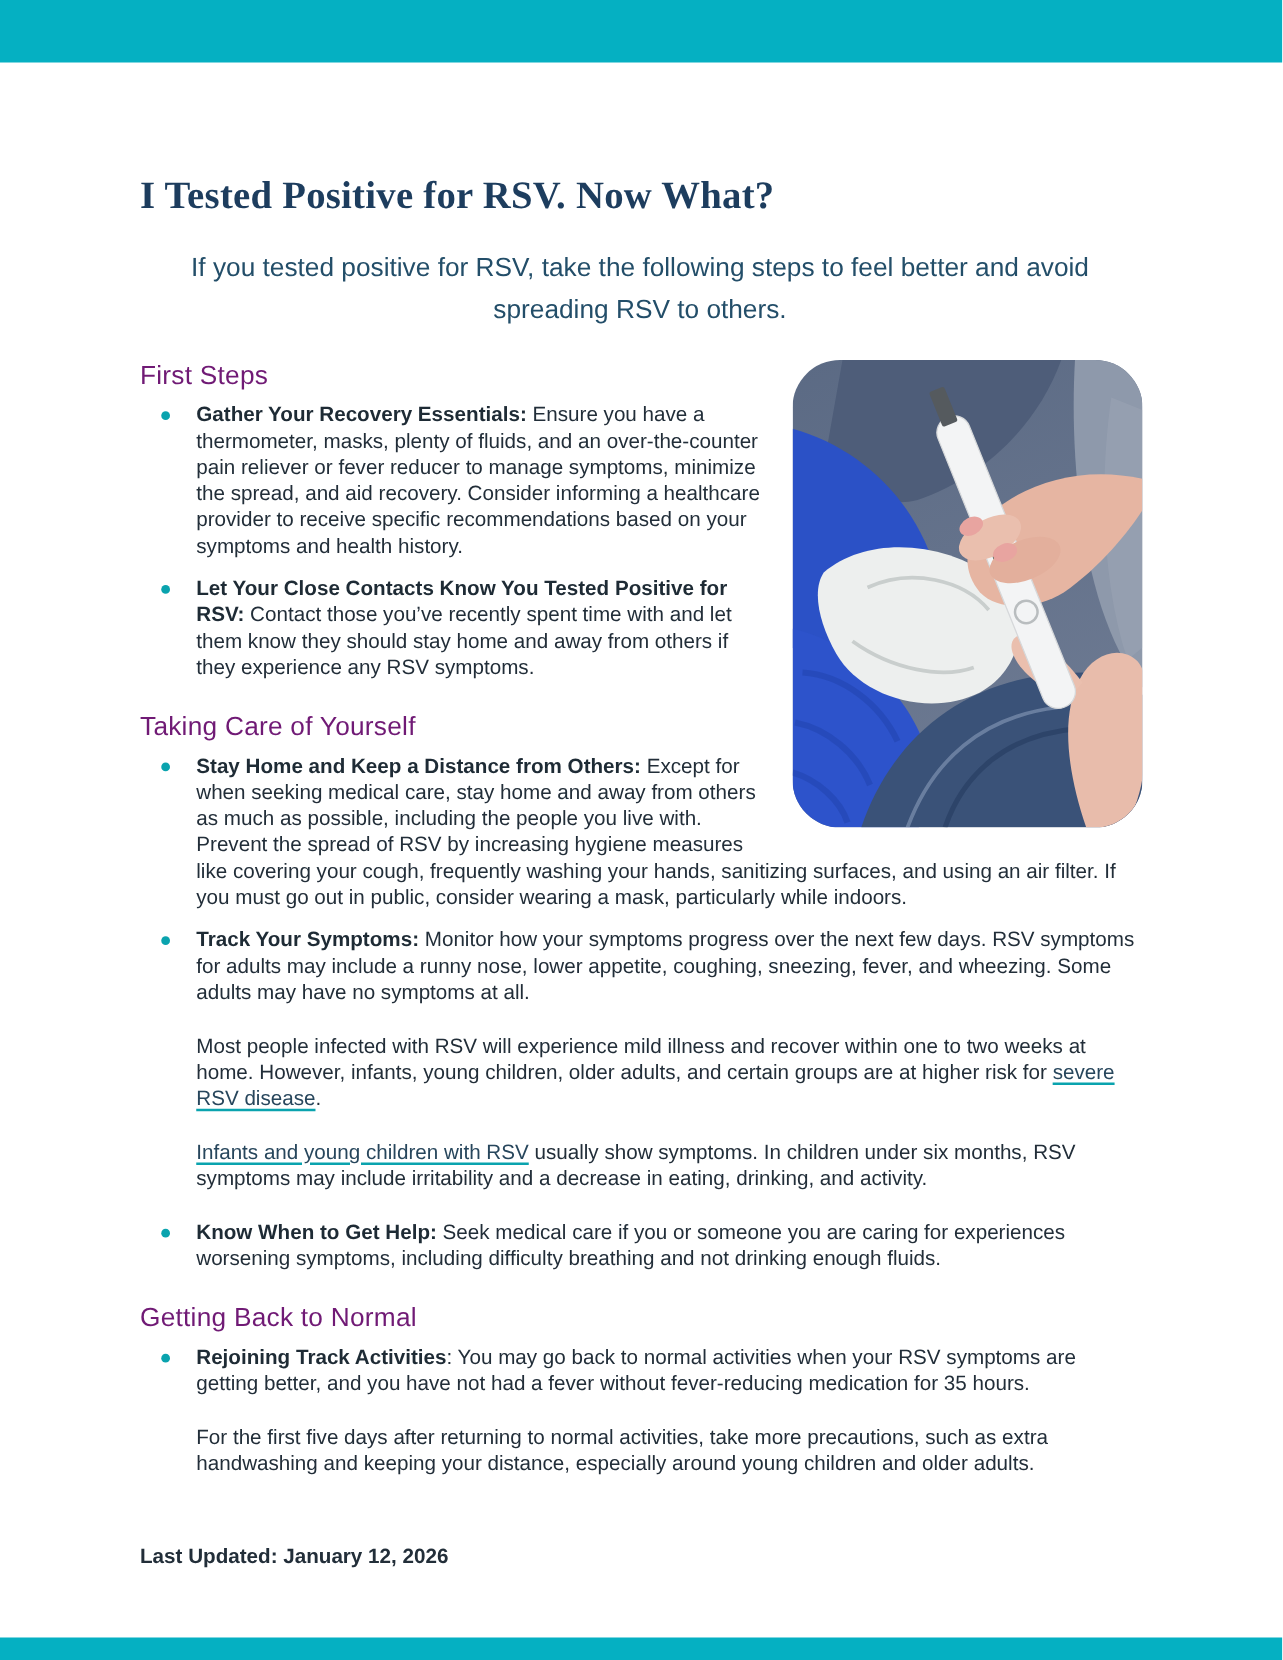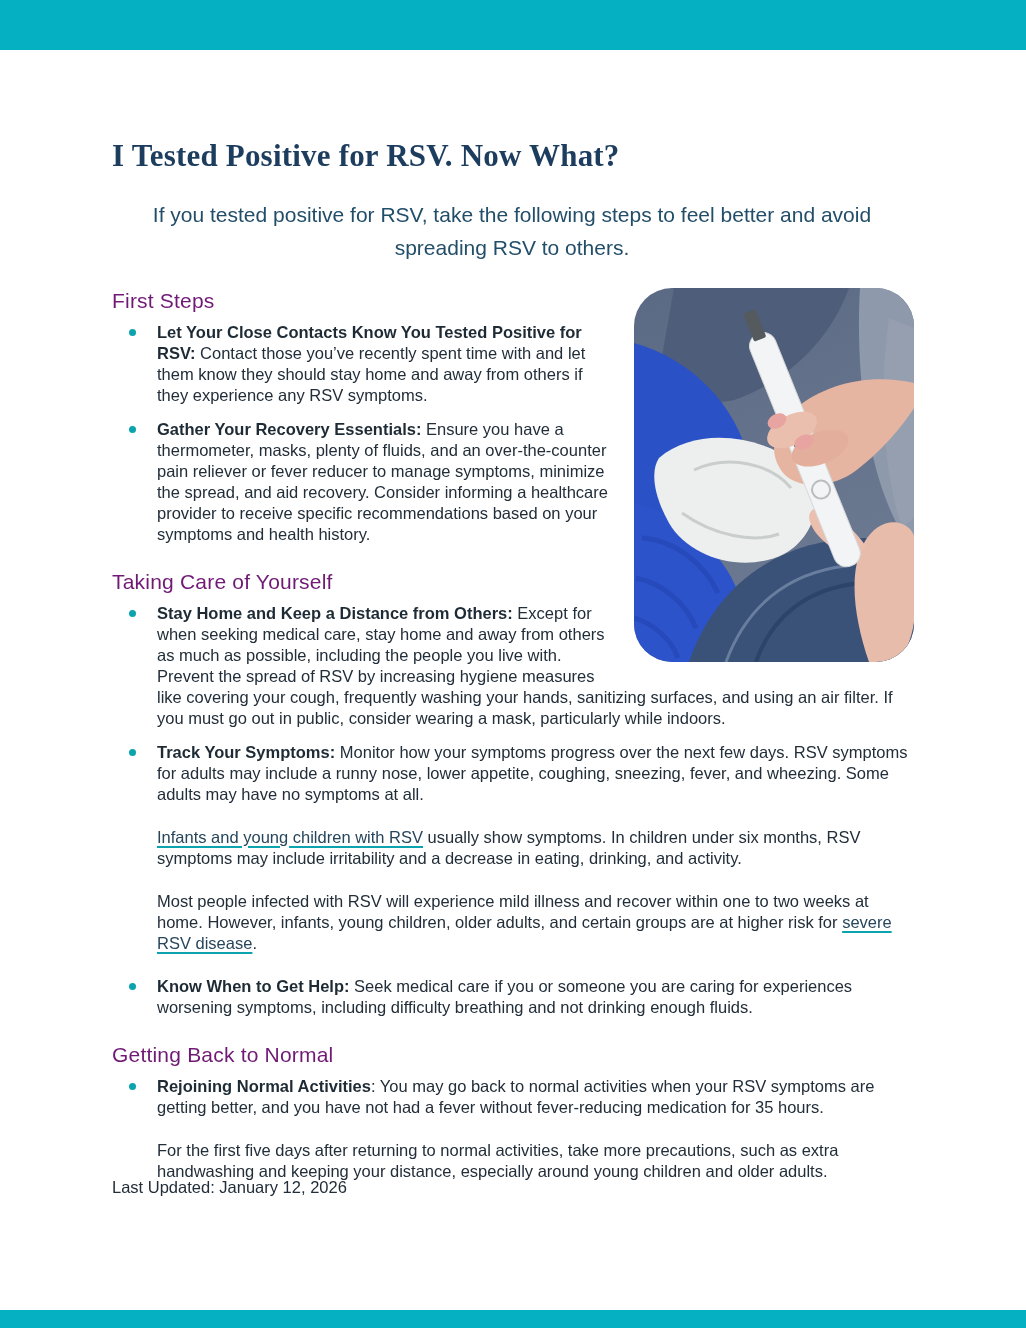--- a/index.html
+++ b/index.html
@@ -16,21 +16,21 @@
   .photo{float:right;width:280px;height:374px;margin:24px 0 18px 24px;border-radius:38px;overflow:hidden;}
   .photo svg{display:block;}
   .bullet{position:relative;padding-left:45px;margin:0 0 13px 0;
           font-size:16.5px;line-height:21px;color:#222e39;}
   .bullet::before{content:"";position:absolute;left:17px;top:7px;width:7px;height:7px;
                   border-radius:50%;background:#0aa3ae;}
   .bullet b{font-weight:700;color:#1e2b35;}
   .sub{margin:22px 0 22px 45px;font-size:16.5px;line-height:21px;color:#222e39;max-width:757px;}
   a.link{color:#27465c;text-decoration:underline;text-decoration-color:#0aa3ae;
          text-decoration-thickness:1.5px;text-underline-offset:3px;cursor:pointer;}
-  .footer{position:absolute;left:112px;top:1178px;font-size:16.5px;color:#222e39;}
+  .footer{position:absolute;left:112px;top:1236px;font-size:16.5px;color:#222e39;font-weight:bold;}
   .clear{clear:both;}
 </style>
 </head>
 <body>
 
 <div class="page">
   <div class="band band-top"></div>
 
   <div class="content">
     <h1>I Tested Positive for RSV. Now What?</h1>
@@ -67,46 +67,46 @@
         </g>
         <ellipse cx="158" cy="142" rx="27" ry="15" fill="#eabfae" transform="rotate(-28 158 142)"></ellipse>
         <ellipse cx="186" cy="160" rx="30" ry="16" fill="#e3af9c" transform="rotate(-22 186 160)"></ellipse>
         <ellipse cx="143" cy="133" rx="10" ry="7" fill="#e8a4a0" transform="rotate(-28 143 133)"></ellipse>
         <ellipse cx="170" cy="154" rx="10" ry="7" fill="#e8a4a0" transform="rotate(-22 170 154)"></ellipse>
       </svg>
     </div>
 
     <h2>First Steps</h2>
     <div class="bullet">
-      <b>Let Your Close Contacts Know You Tested Positive for RSV:</b><span> Contact those you’ve recently spent time with and let them know they should stay home and away from others if they experience any RSV symptoms.</span>
+      <b>Gather Your Recovery Essentials:</b><span> Ensure you have a thermometer, masks, plenty of fluids, and an over-the-counter pain reliever or fever reducer to manage symptoms, minimize the spread, and aid recovery. Consider informing a healthcare provider to receive specific recommendations based on your symptoms and health history.</span>
     </div>
     <div class="bullet">
-      <b>Gather Your Recovery Essentials:</b><span> Ensure you have a thermometer, masks, plenty of fluids, and an over-the-counter pain reliever or fever reducer to manage symptoms, minimize the spread, and aid recovery. Consider informing a healthcare provider to receive specific recommendations based on your symptoms and health history.</span>
+      <b>Let Your Close Contacts Know You Tested Positive for RSV:</b><span> Contact those you’ve recently spent time with and let them know they should stay home and away from others if they experience any RSV symptoms.</span>
     </div>
 
     <h2>Taking Care of Yourself</h2>
     <div class="bullet">
       <b>Stay Home and Keep a Distance from Others:</b><span> Except for when seeking medical care, stay home and away from others as much as possible, including the people you live with. Prevent the spread of RSV by increasing hygiene measures like covering your cough, frequently washing your hands, sanitizing surfaces, and using an air filter. If you must go out in public, consider wearing a mask, particularly while indoors.</span>
     </div>
     <div class="bullet">
       <b>Track Your Symptoms:</b><span> Monitor how your symptoms progress over the next few days. RSV symptoms for adults may include a runny nose, lower appetite, coughing, sneezing, fever, and wheezing. Some adults may have no symptoms at all.</span>
     </div>
     <p class="sub">
-      <a class="link">Infants and young children with RSV</a><span> usually show symptoms. In children under six months, RSV symptoms may include irritability and a decrease in eating, drinking, and activity.</span>
+      <span>Most people infected with RSV will experience mild illness and recover within one to two weeks at home. However, infants, young children, older adults, and certain groups are at higher risk for </span><a class="link">severe RSV disease</a><span>.</span>
     </p>
     <p class="sub">
-      <span>Most people infected with RSV will experience mild illness and recover within one to two weeks at home. However, infants, young children, older adults, and certain groups are at higher risk for </span><a class="link">severe RSV disease</a><span>.</span>
+      <a class="link">Infants and young children with RSV</a><span> usually show symptoms. In children under six months, RSV symptoms may include irritability and a decrease in eating, drinking, and activity.</span>
     </p>
     <div class="bullet">
       <b>Know When to Get Help:</b><span> Seek medical care if you or someone you are caring for experiences worsening symptoms, including difficulty breathing and not drinking enough fluids.</span>
     </div>
 
     <h2>Getting Back to Normal</h2>
     <div class="bullet">
-      <b>Rejoining Normal Activities</b><span>: You may go back to normal activities when your RSV symptoms are getting better, and you have not had a fever without fever-reducing medication for 35 hours.</span>
+      <b>Rejoining Track Activities</b><span>: You may go back to normal activities when your RSV symptoms are getting better, and you have not had a fever without fever-reducing medication for 35 hours.</span>
     </div>
     <p class="sub">For the first five days after returning to normal activities, take more precautions, such as extra handwashing and keeping your distance, especially around young children and older adults.</p>
 
     <div class="clear"></div>
   </div>
 
   <div class="footer">Last Updated: January 12, 2026</div>
   <div class="band band-bottom"></div>
 </div>
 

